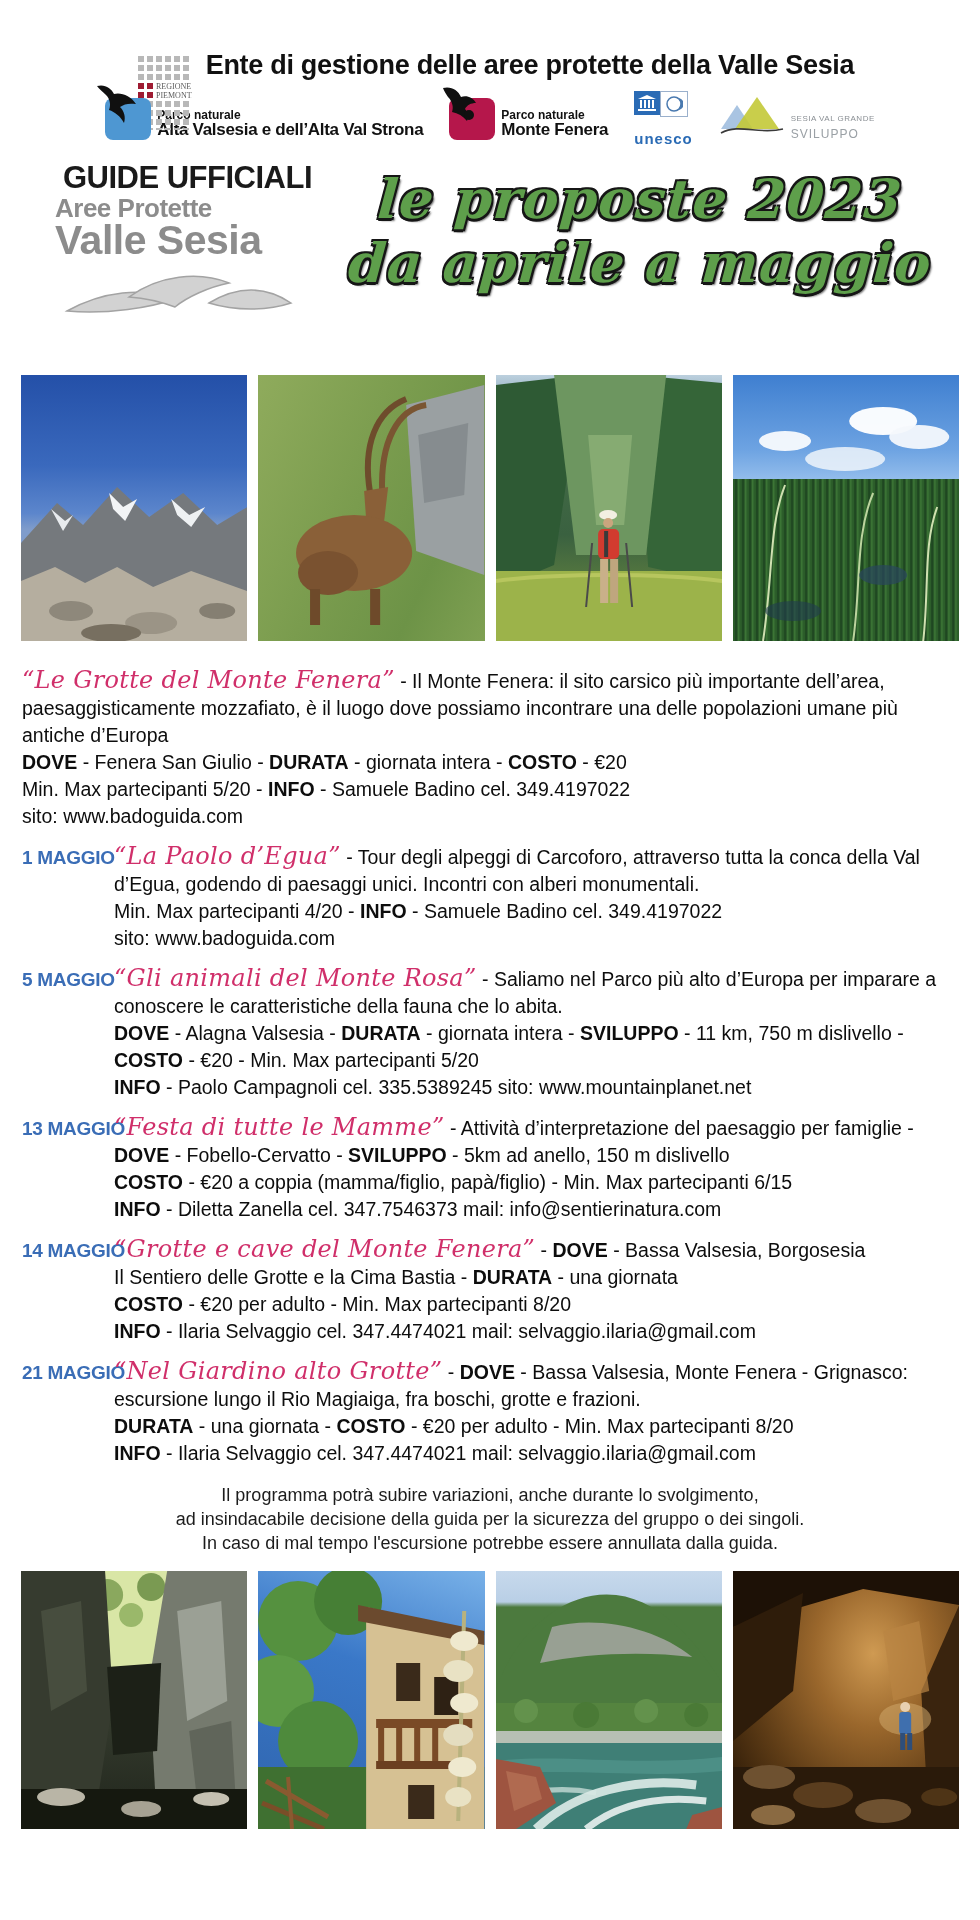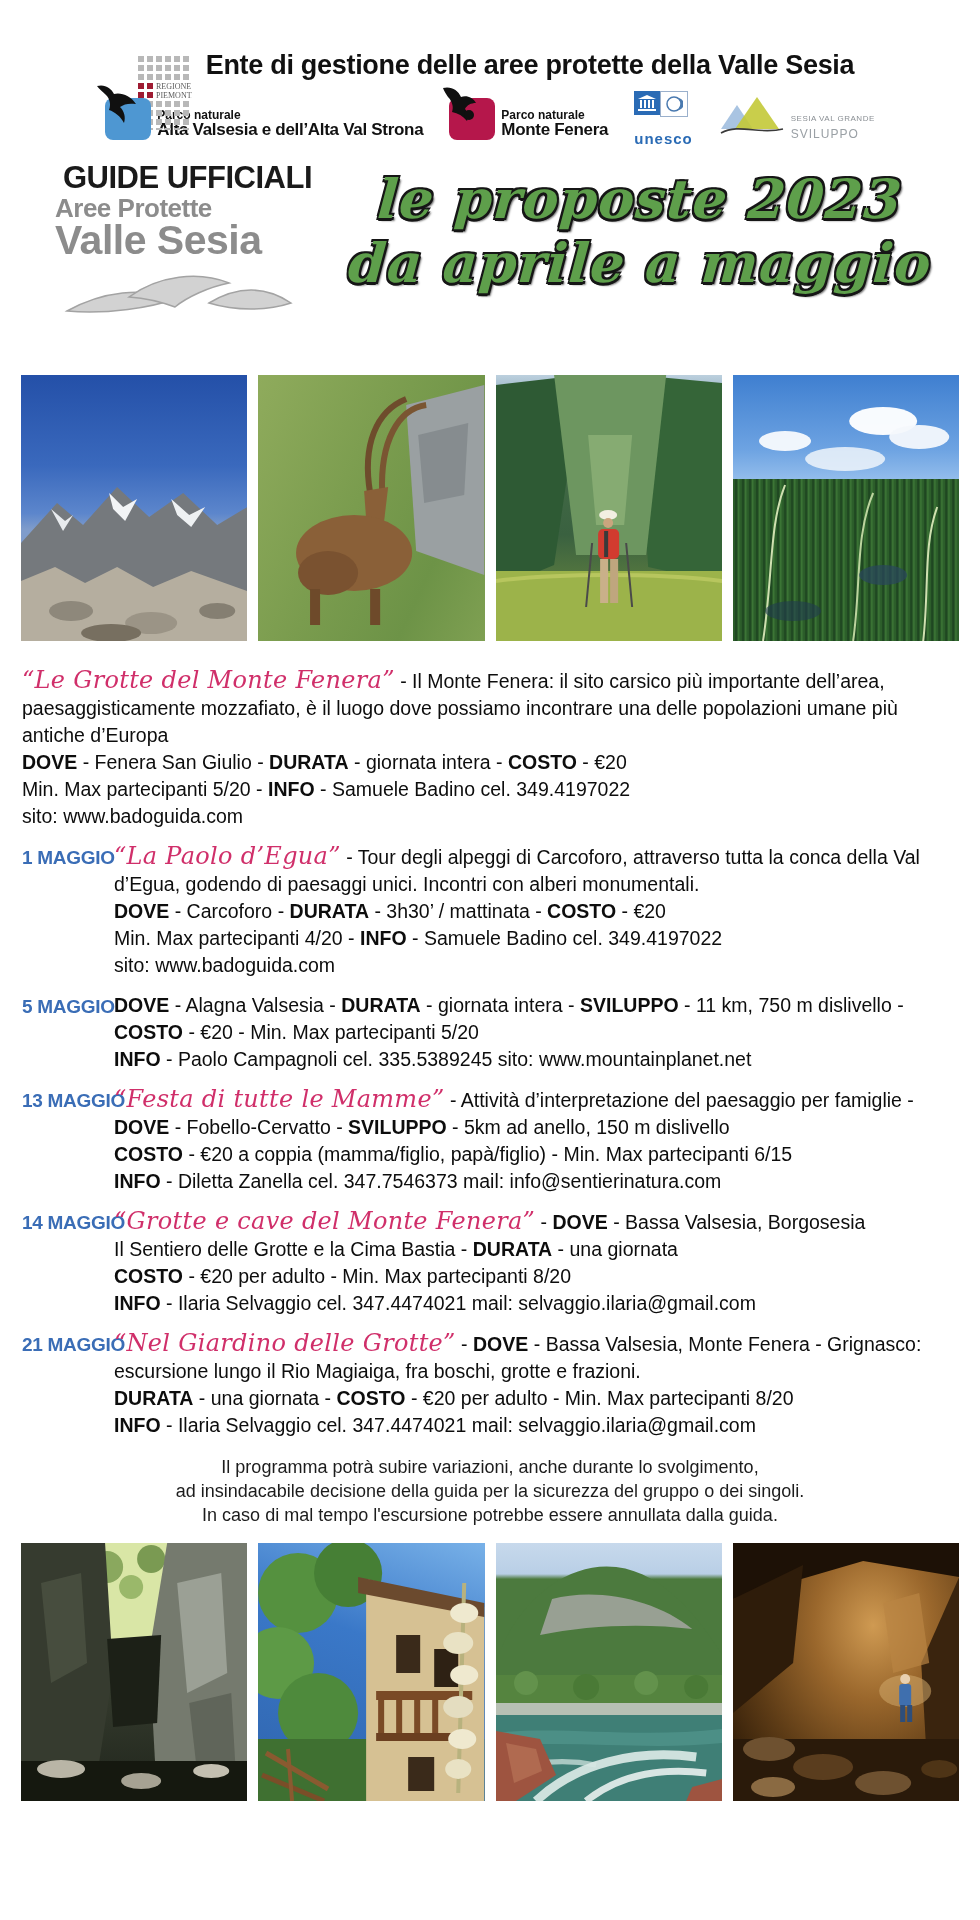--- a/index.html
+++ b/index.html
@@ -253,29 +253,29 @@
       <div class="ev-line"><b>DOVE</b> - Fenera San Giulio - <b>DURATA</b> - giornata intera - <b>COSTO</b> - €20</div>
           <div class="ev-line">Min. Max partecipanti 5/20 - <b>INFO</b> - Samuele Badino cel. 349.4197022</div>
           <div class="ev-line">sito: www.badoguida.com</div>
         </div>
     </div>
 
     <div class="event">
       <div class="ev-date">1 MAGGIO</div>
       <div class="ev-body">
         <div class="ev-para"><span class="ev-title">“La Paolo d’Egua”</span><span class="ev-intro"> - Tour degli alpeggi di Carcoforo, attraverso tutta la conca della Val d’Egua, godendo di paesaggi unici. Incontri con alberi monumentali.</span></div>
-      <div class="ev-line"><b>DOVE</b> - Carcoforo - <b>DURATA</b> - 3h30’ / mattinata - <b>COSTO</b> - €20</div>
           <div class="ev-line">Min. Max partecipanti 4/20 - <b>INFO</b> - Samuele Badino cel. 349.4197022</div>
           <div class="ev-line">sito: www.badoguida.com</div>
         </div>
     </div>
 
     <div class="event">
       <div class="ev-date">5 MAGGIO</div>
       <div class="ev-body">
+        <div class="ev-para"><span class="ev-title">“Gli animali del Monte Rosa”</span><span class="ev-intro"> - Saliamo nel Parco più alto d’Europa per imparare a conoscere le caratteristiche della fauna che lo abita.</span></div>
       <div class="ev-line"><b>DOVE</b> - Alagna Valsesia - <b>DURATA</b> - giornata intera - <b>SVILUPPO</b> - 11 km, 750 m dislivello - <b>COSTO</b> - €20 - Min. Max partecipanti 5/20</div>
           <div class="ev-line"><b>INFO</b> - Paolo Campagnoli cel. 335.5389245 sito: www.mountainplanet.net</div>
         </div>
     </div>
 
     <div class="event">
       <div class="ev-date">13 MAGGIO</div>
       <div class="ev-body">
         <div class="ev-para"><span class="ev-title">“Festa di tutte le Mamme”</span><span class="ev-intro"> - Attività d’interpretazione del paesaggio per famiglie - <b>DOVE</b> - Fobello-Cervatto - <b>SVILUPPO</b> - 5km ad anello, 150 m dislivello</span></div>
       <div class="ev-line"><b>COSTO</b> - €20 a coppia (mamma/figlio, papà/figlio) - Min. Max partecipanti 6/15</div>
@@ -289,21 +289,21 @@
         <div class="ev-para"><span class="ev-title">“Grotte e cave del Monte Fenera”</span><span class="ev-intro"> - <b>DOVE</b> - Bassa Valsesia, Borgosesia</span></div>
       <div class="ev-line">Il Sentiero delle Grotte e la Cima Bastia - <b>DURATA</b> - una giornata</div>
           <div class="ev-line"><b>COSTO</b> - €20 per adulto - Min. Max partecipanti 8/20</div>
           <div class="ev-line"><b>INFO</b> - Ilaria Selvaggio cel. 347.4474021 mail: selvaggio.ilaria@gmail.com</div>
         </div>
     </div>
 
     <div class="event">
       <div class="ev-date">21 MAGGIO</div>
       <div class="ev-body">
-        <div class="ev-para"><span class="ev-title">“Nel Giardino delle Grotte”</span><span class="ev-intro"> - <b>DOVE</b> - Bassa Valsesia, Monte Fenera - Grignasco: escursione lungo il Rio Magiaiga, fra boschi, grotte e frazioni.</span></div>
+        <div class="ev-para"><span class="ev-title">“Nel Giardino alto Grotte”</span><span class="ev-intro"> - <b>DOVE</b> - Bassa Valsesia, Monte Fenera - Grignasco: escursione lungo il Rio Magiaiga, fra boschi, grotte e frazioni.</span></div>
       <div class="ev-line"><b>DURATA</b> - una giornata - <b>COSTO</b> - €20 per adulto - Min. Max partecipanti 8/20</div>
           <div class="ev-line"><b>INFO</b> - Ilaria Selvaggio cel. 347.4474021 mail: selvaggio.ilaria@gmail.com</div>
         </div>
     </div>
   </div>
 
   <div class="disclaimer">
     <div>Il programma potrà subire variazioni, anche durante lo svolgimento,</div>
     <div>ad insindacabile decisione della guida per la sicurezza del gruppo o dei singoli.</div>
     <div>In caso di mal tempo l'escursione potrebbe essere annullata dalla guida.</div>

